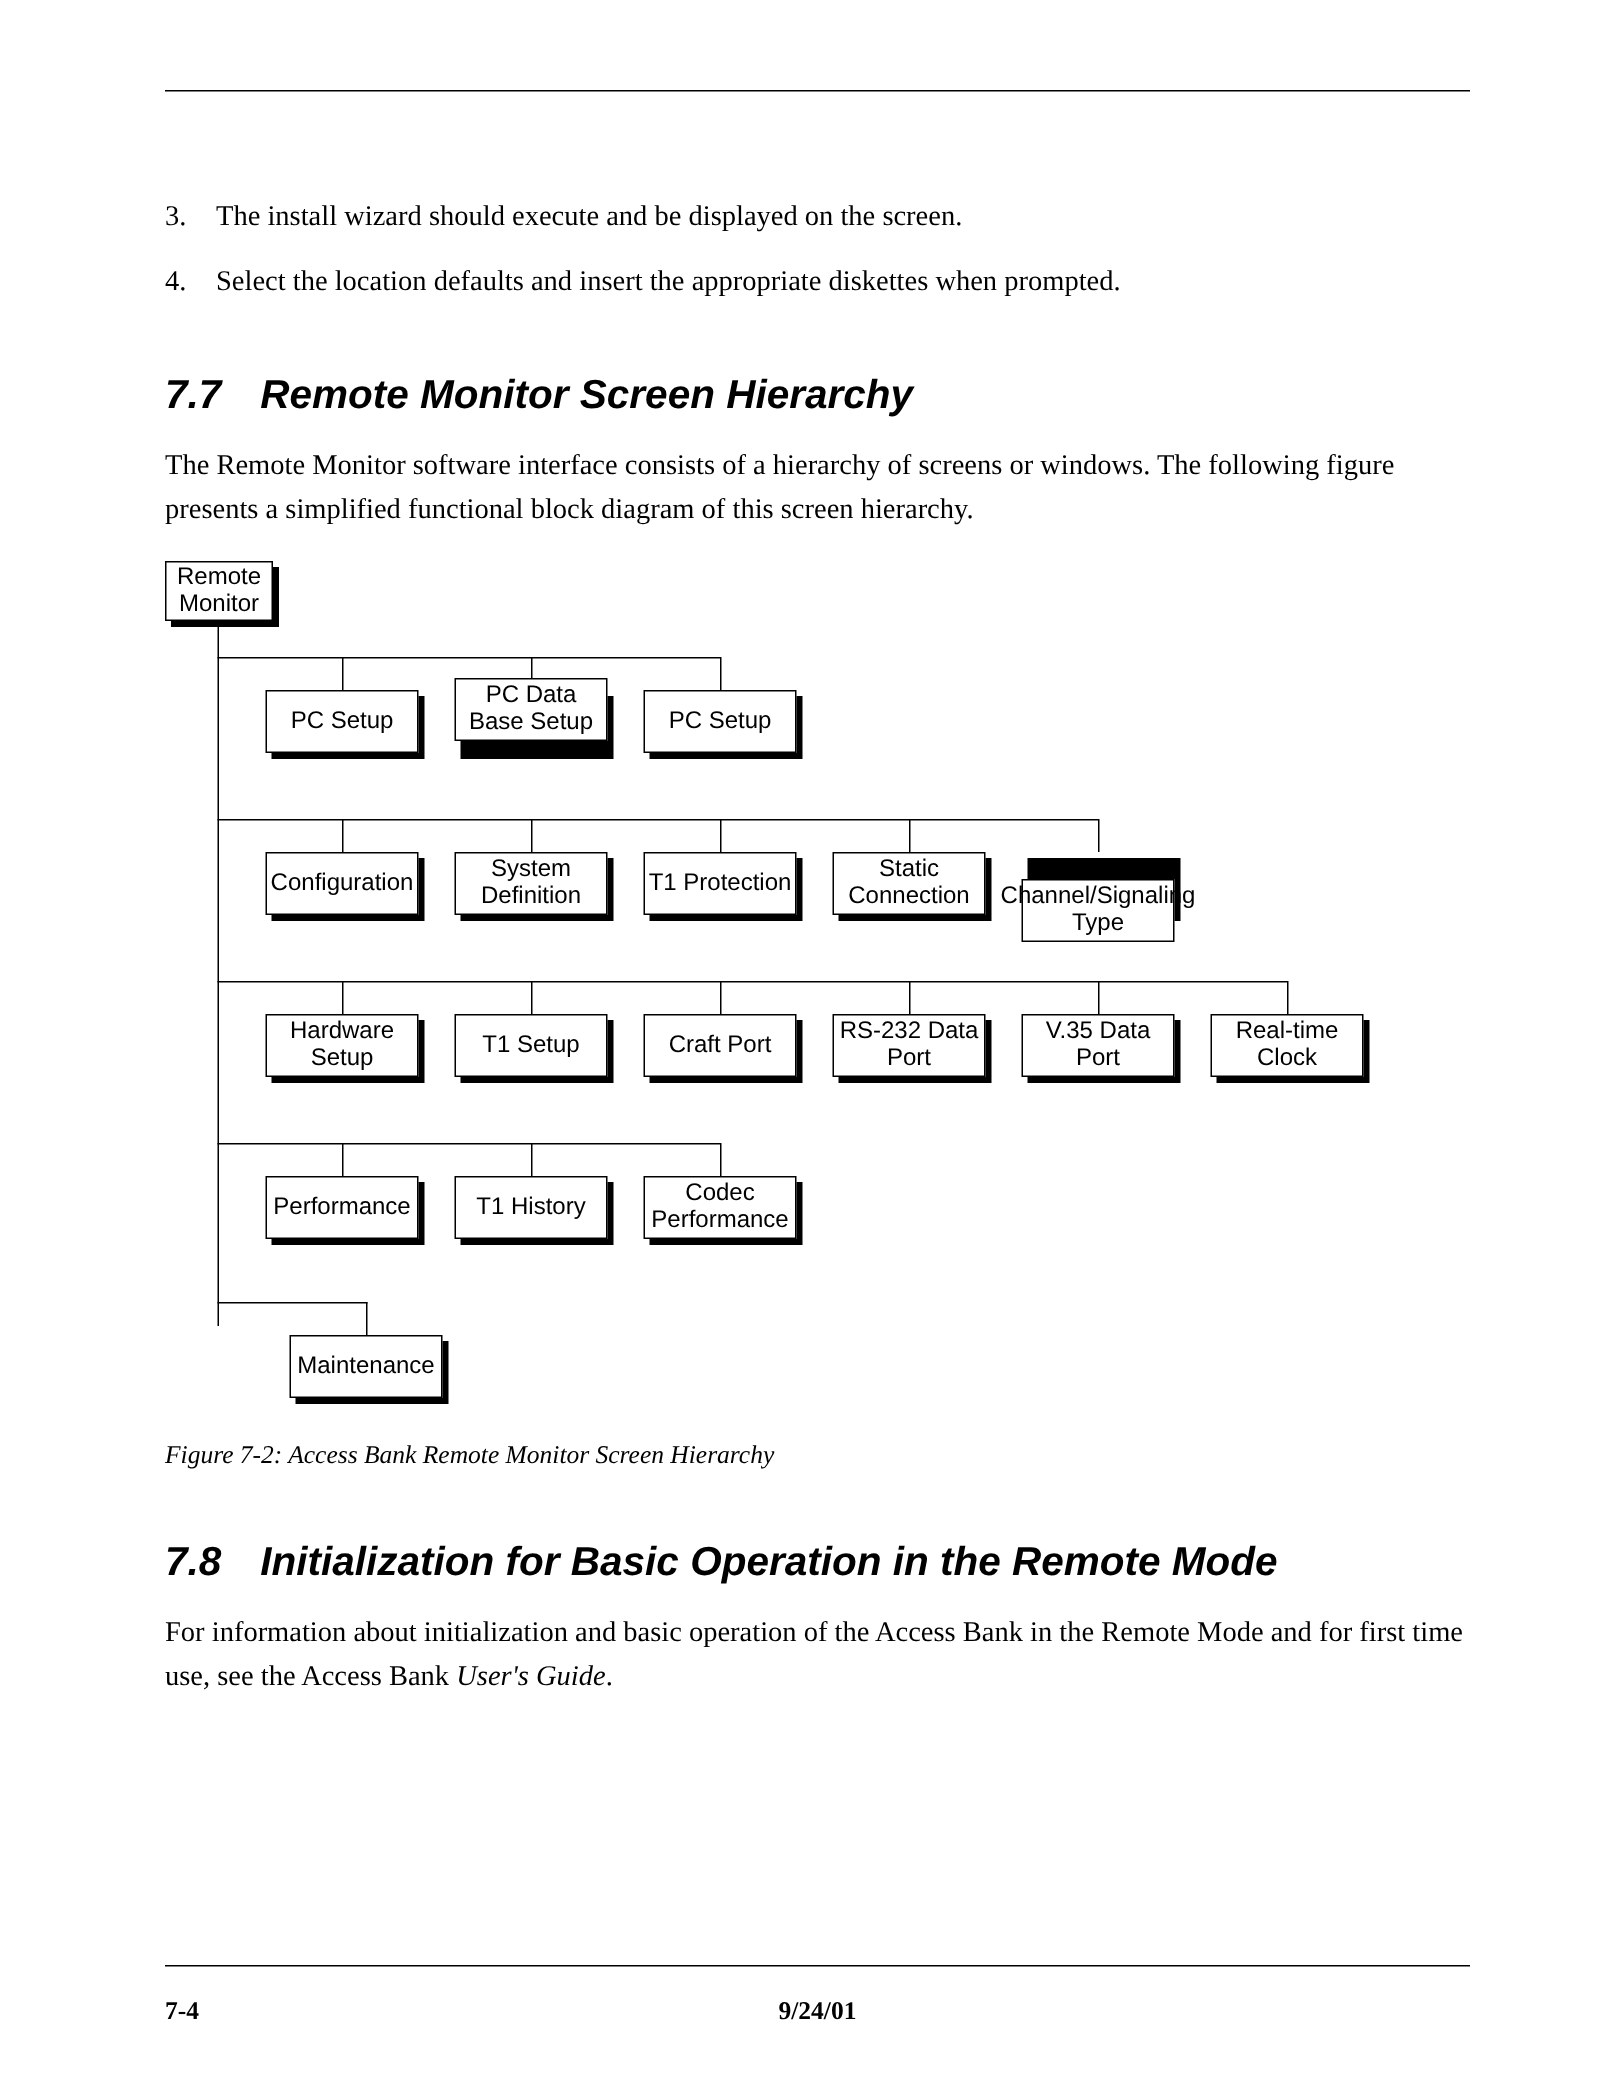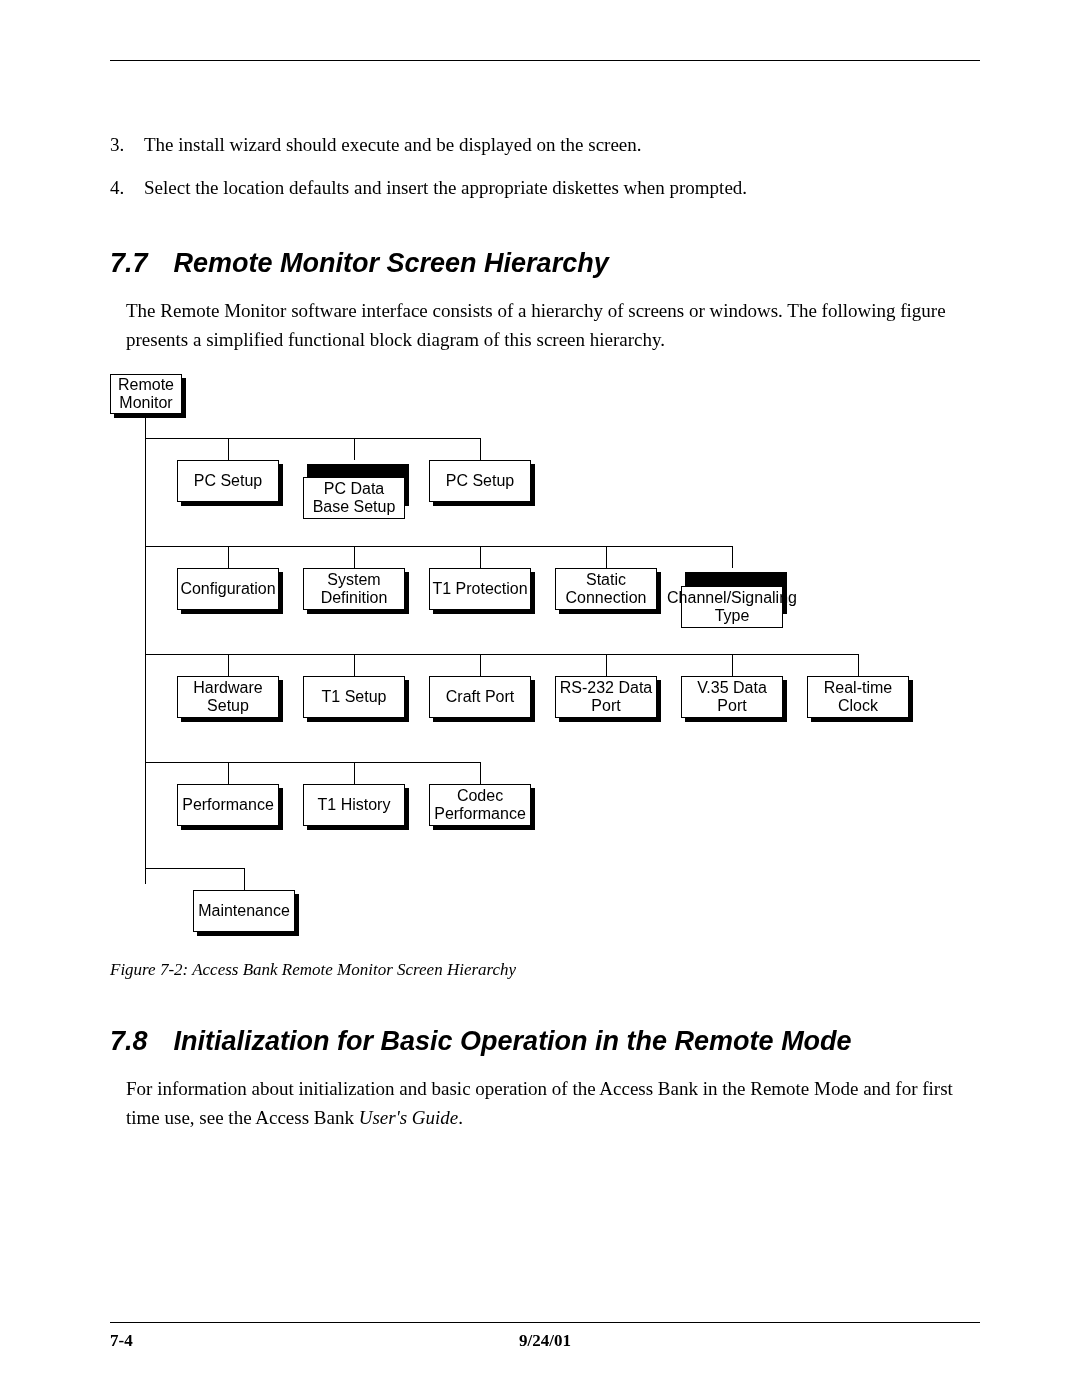--- a/index.html
+++ b/index.html
@@ -43,35 +43,35 @@
     font-weight: bold;
     font-size: 27px;
     margin: 46px 0 18px 0;
   }
   h2.section .secnum {
     margin-right: 26px;
   }
   p.body {
     font-size: 19px;
     line-height: 1.5;
-    margin: 0 0 20px 16px;
+    margin: 0 0 20px 0;
   }
   .figure-caption {
     font-style: italic;
     font-size: 17px;
     text-align: left;
     margin: 14px 0 8px 0;
   }
   .footer {
     position: absolute;
     left: 110px;
     right: 100px;
     bottom: 46px;
     border-top: 1px solid #000;
-    padding-top: 8px;
+    padding-top: 20px;
     display: flex;
     font-family: "Times New Roman", Times, serif;
   }
   .footer .pagenum {
     font-weight: bold;
     font-size: 17px;
   }
   .footer .date {
     font-weight: bold;
     font-size: 17px;
@@ -145,21 +145,21 @@
     <div class="conn" style="left:35px;top:40px;width:1px;height:470px"></div>
 
     <div class="conn" style="left:35px;top:64px;width:335px;height:1px"></div>
     <div class="conn" style="left:118px;top:64px;width:1px;height:22px"></div>
     <div class="conn" style="left:244px;top:64px;width:1px;height:22px"></div>
     <div class="conn" style="left:370px;top:64px;width:1px;height:22px"></div>
 
     <div class="dshadow" style="left:71px;top:90px"></div>
     <div class="dbox" style="left:67px;top:86px">PC  Setup</div>
     <div class="dshadow" style="left:197px;top:90px"></div>
-    <div class="dbox" style="left:193px;top:103px">PC Data Base Setup</div>
+    <div class="dbox" style="left:193px;top:78px">PC Data Base Setup</div>
     <div class="dshadow" style="left:323px;top:90px"></div>
     <div class="dbox" style="left:319px;top:86px">PC Setup</div>
 
     <div class="conn" style="left:35px;top:172px;width:587px;height:1px"></div>
     <div class="conn" style="left:118px;top:172px;width:1px;height:22px"></div>
     <div class="conn" style="left:244px;top:172px;width:1px;height:22px"></div>
     <div class="conn" style="left:370px;top:172px;width:1px;height:22px"></div>
     <div class="conn" style="left:496px;top:172px;width:1px;height:22px"></div>
     <div class="conn" style="left:622px;top:172px;width:1px;height:22px"></div>
 

